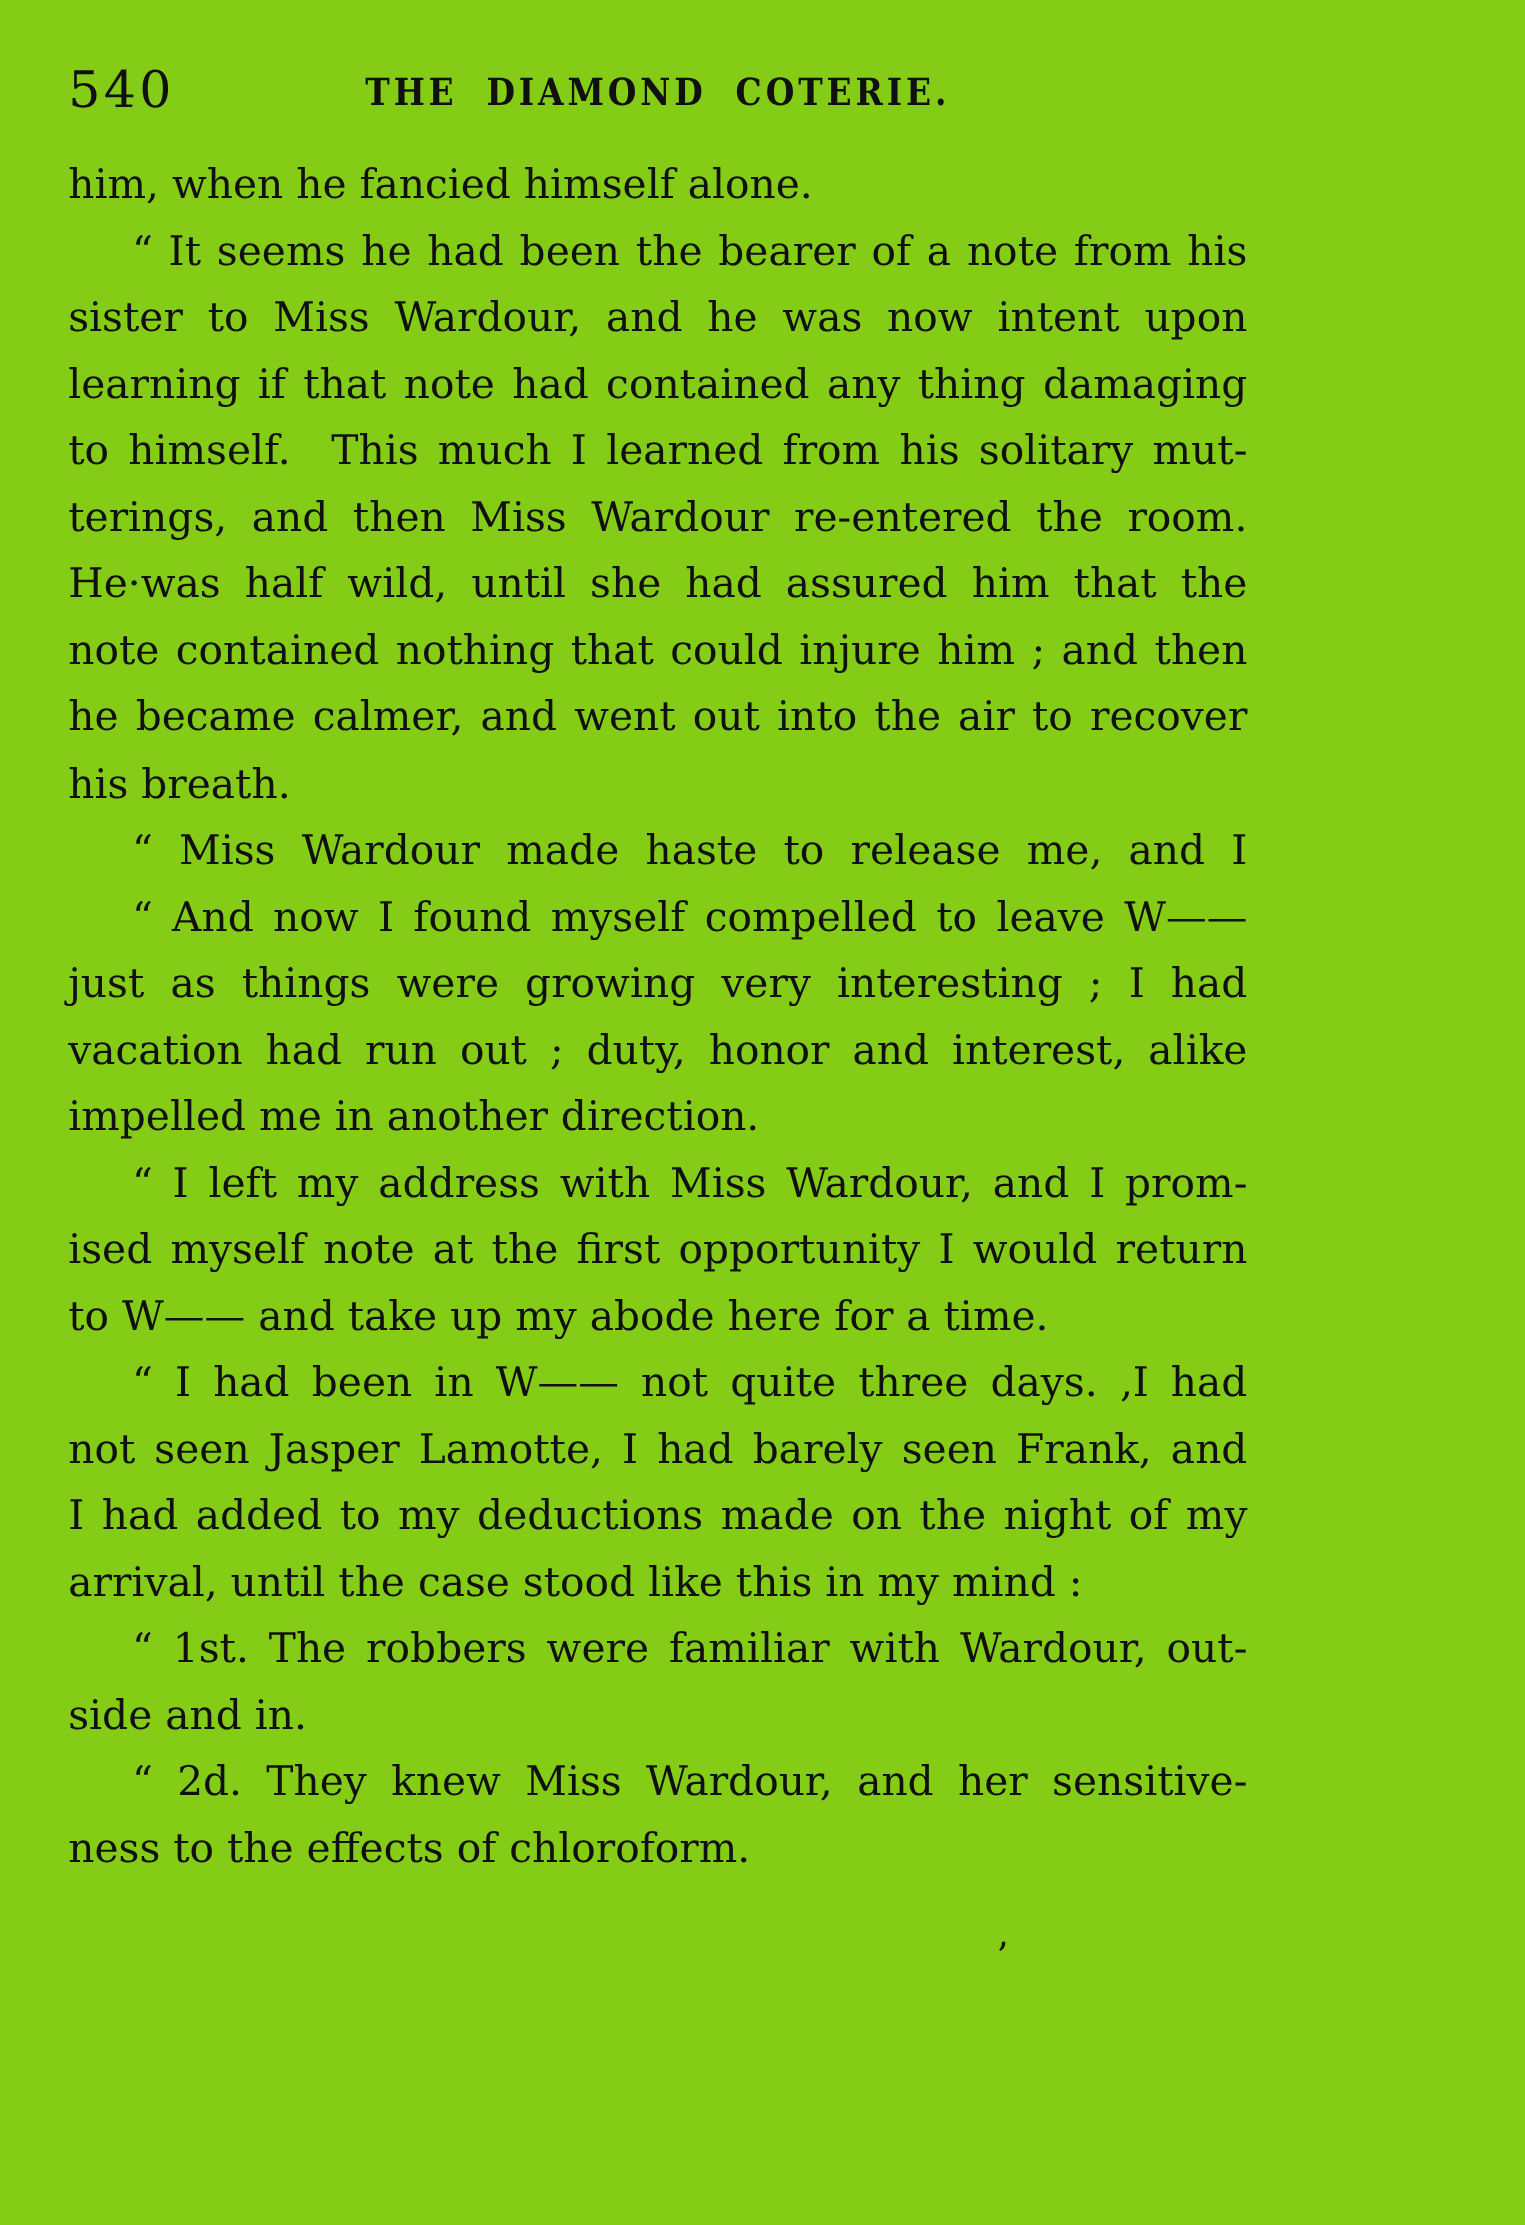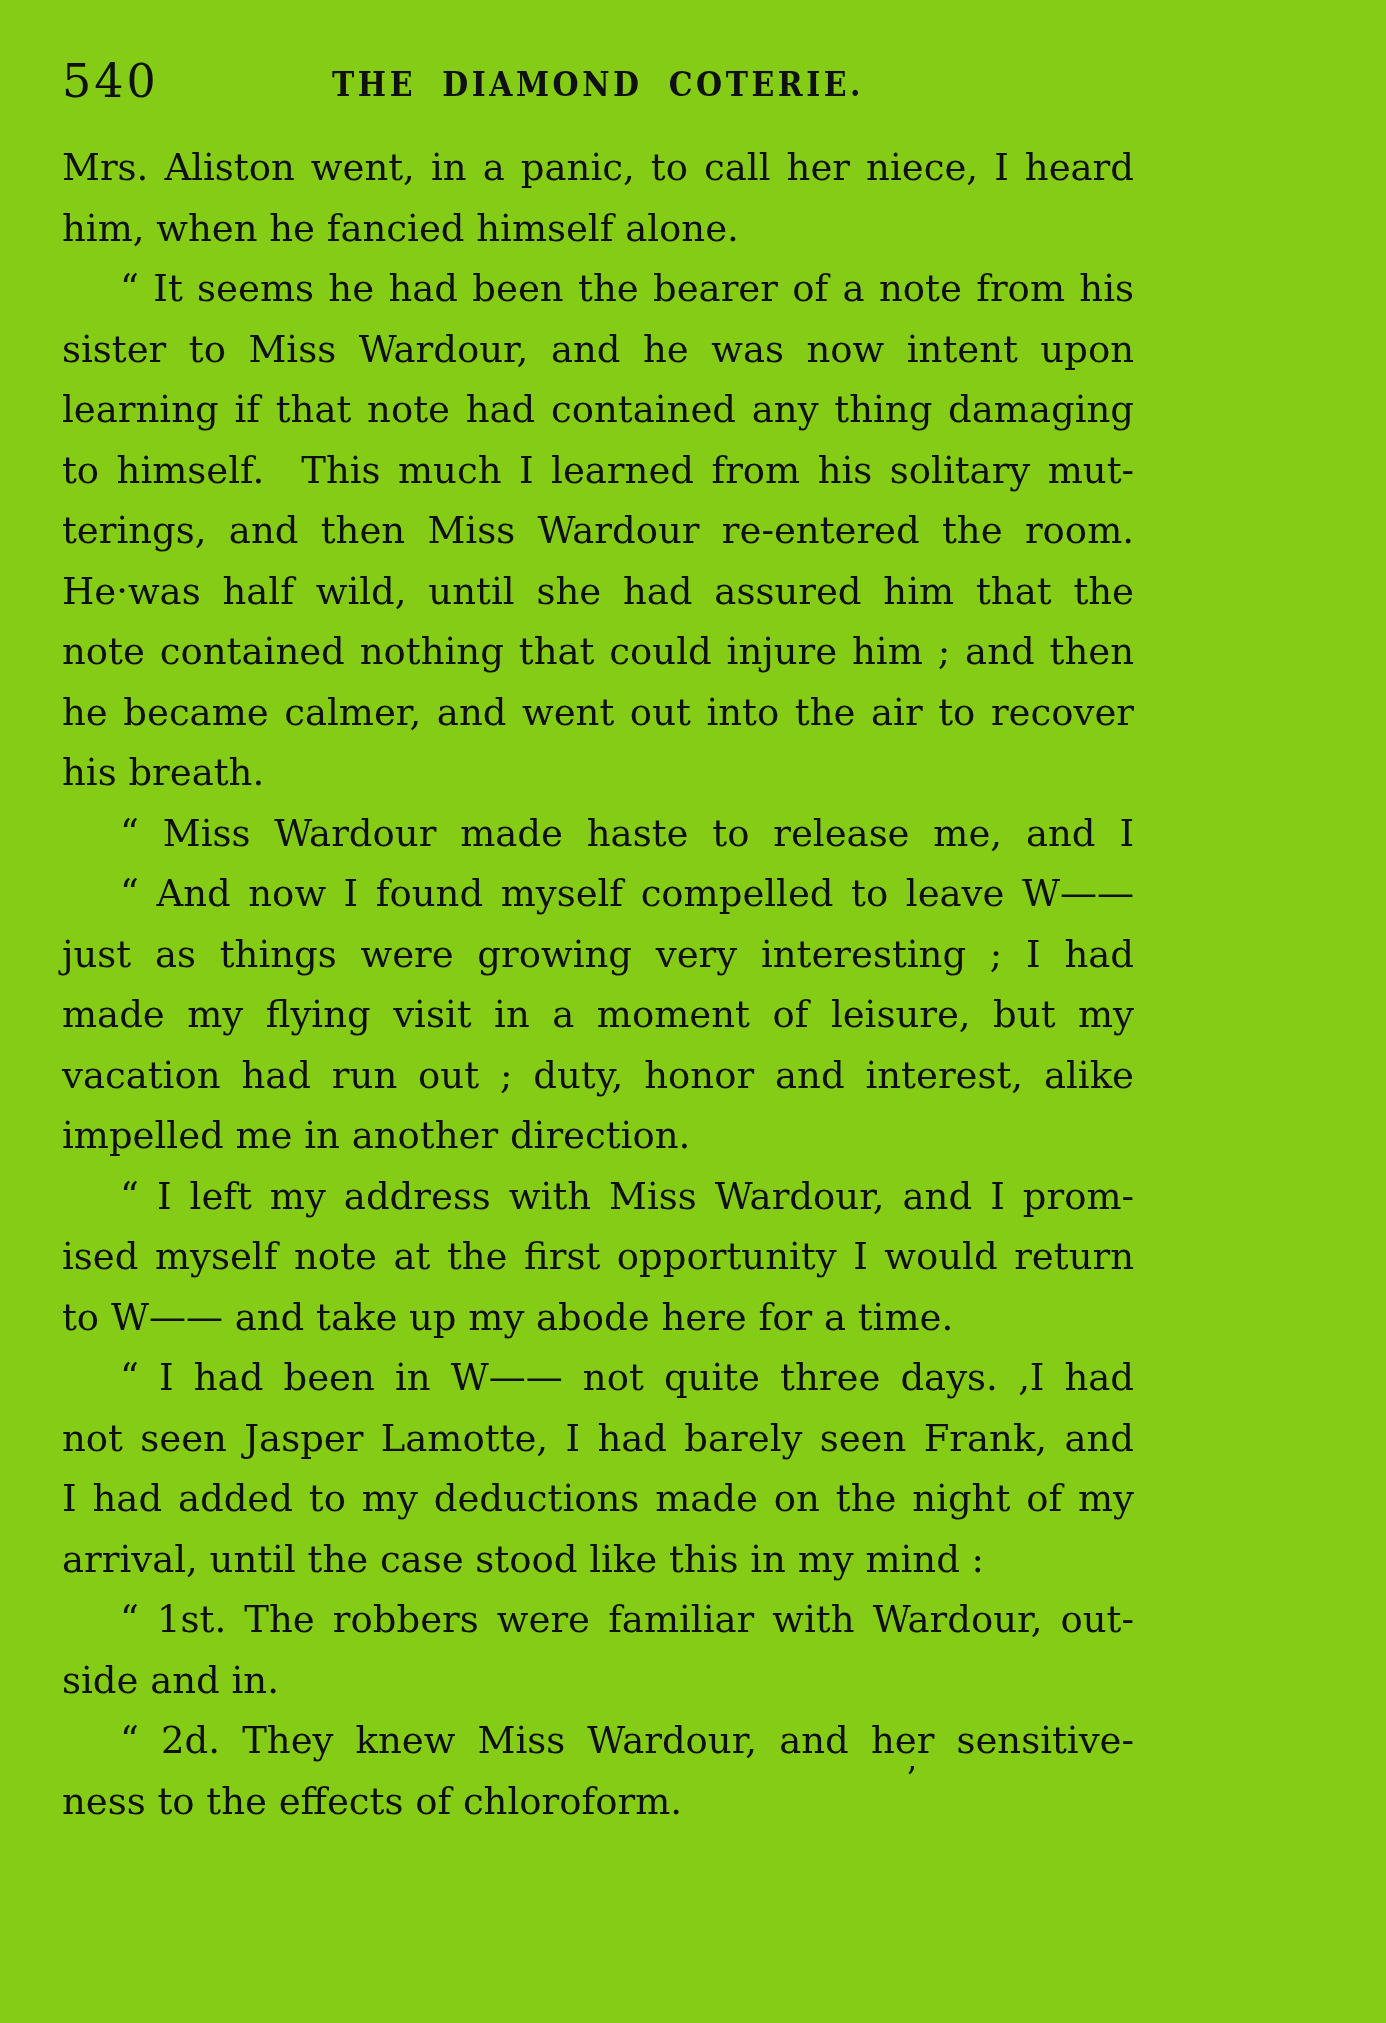--- a/index.html
+++ b/index.html
@@ -84,41 +84,39 @@
 <body>
 
 <div class="page">
   <div class="header">
     <span class="page-number">540</span>
     <span class="running-title">THE DIAMOND COTERIE.</span>
   </div>
 
   <div class="text-block">
       <div>
-        <div class="line">Mrs. Aliston went, in a panic, to call her niece, I heard</div>
         <div class="line last">him, when he fancied himself alone.</div>
       </div>
       <div>
         <div class="line indent">“ It seems he had been the bearer of a note from his</div>
         <div class="line">sister to Miss Wardour, and he was now intent upon</div>
         <div class="line">learning if that note had contained any thing damaging</div>
         <div class="line">to himself. This much I learned from his solitary mut-</div>
         <div class="line">terings, and then Miss Wardour re-entered the room.</div>
         <div class="line">He·was half wild, until she had assured him that the</div>
         <div class="line">note contained nothing that could injure him ; and then</div>
         <div class="line">he became calmer, and went out into the air to recover</div>
         <div class="line last">his breath.</div>
       </div>
       <div>
         <div class="line indent">“ Miss Wardour made haste to release me, and I</div>
       </div>
       <div>
         <div class="line indent">“ And now I found myself compelled to leave W——</div>
         <div class="line">just as things were growing very interesting ; I had</div>
-        <div class="line">made my flying visit in a moment of leisure, but my</div>
         <div class="line">vacation had run out ; duty, honor and interest, alike</div>
         <div class="line last">impelled me in another direction.</div>
       </div>
       <div>
         <div class="line indent">“ I left my address with Miss Wardour, and I prom-</div>
         <div class="line">ised myself note at the first opportunity I would return</div>
         <div class="line last">to W—— and take up my abode here for a time.</div>
       </div>
       <div>
         <div class="line indent">“ I had been in W—— not quite three days. ‚I had</div>

